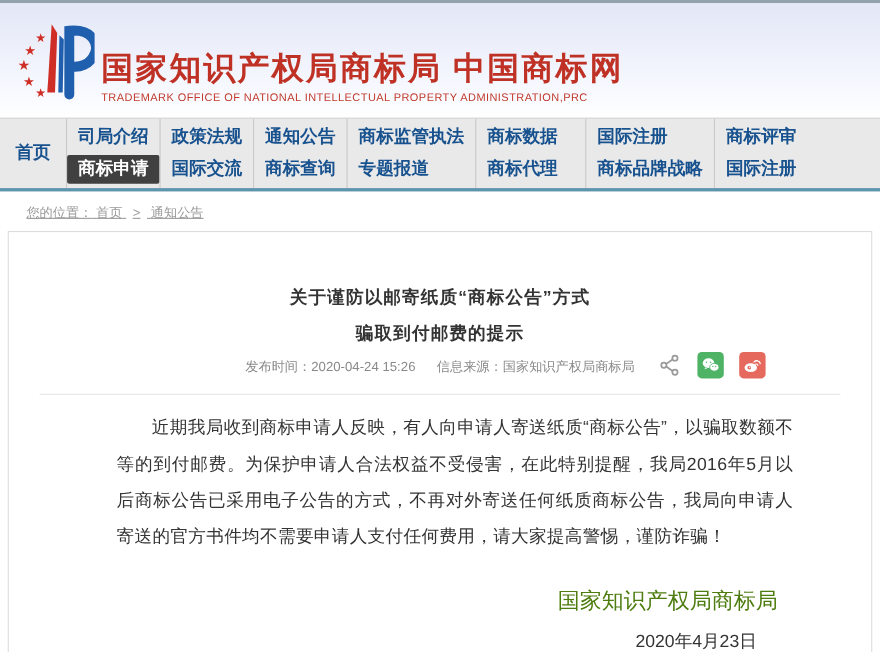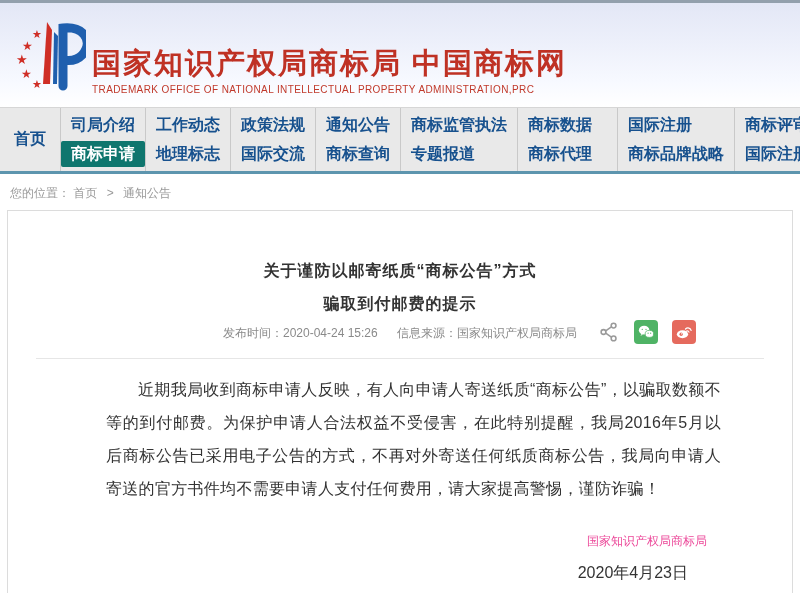--- a/index.html
+++ b/index.html
@@ -19,26 +19,26 @@
 
   
   .nav { height:67px; background:#e9e9e9; border-top:1px solid #d6d6d6;
     border-bottom:3px solid #5d95ae; display:flex; align-items:stretch; }
   .nav-home { flex:0 0 60px; display:flex; align-items:center; justify-content:center;
     font-size:16px; font-weight:bold; color:#17518e; cursor:pointer; }
   .nav-col { display:flex; flex-direction:column; align-items:flex-start; justify-content:center;
     border-left:1px solid #c9c9c9; gap:3px; padding:4px 0; }
   .nav-col .nav-item { font-size:16px; font-weight:bold; color:#17518e; line-height:26px;
     padding:0 10px; white-space:nowrap; cursor:pointer; border-radius:2px; }
-  .nav-col .nav-item.active { background:#0f766e; color:#fff; }
+  .nav-col .nav-item.active { background:#404040; color:#fff; }
   .c2{flex:0 0 84px}.c3{flex:0 0 82px}.c4{flex:0 0 83px}.c5{flex:0 0 84px}
   .c6{flex:0 0 112px}.c7{flex:0 0 100px}.c8{flex:0 0 107px}.c9{flex:1}
 
   
-  .breadcrumb { margin:11px 0 8px 10px; font-size:12px; color:#9a9a9a; }
+  .breadcrumb { margin:11px 0 8px 24px; font-size:12px; color:#9a9a9a;text-decoration:underline; }
   .breadcrumb a { color:#9a9a9a; text-decoration:none; cursor:pointer; }
   .breadcrumb .sep { margin:0 6px; }
 
   
   .content-box { position:absolute; left:7px; right:7px; top:210px; bottom:-10px;
     background:#fff; border:1px solid #dcdcdc; }
   .article-title { margin-top:43px; text-align:center; font-size:16px; font-weight:bold;
     color:#333; line-height:33px; letter-spacing:1px; }
   .meta-row { position:relative; height:26px; text-align:center;
     font-size:12px; color:#8a8a8a; line-height:26px; }
@@ -46,21 +46,21 @@
   .share-icons { position:absolute; right:96px; top:0; display:flex; align-items:center; gap:14px; }
   .share-glyph { width:22px; height:22px; cursor:pointer; }
   .sns { width:24px; height:24px; border-radius:4px; display:flex; align-items:center;
     justify-content:center; cursor:pointer; }
   .sns.wechat { background:#4fb365; }
   .sns.weibo { background:#e56a5d; }
   .divider { border:none; border-top:1px solid #e6e6e6; margin:12px 28px 0 28px; }
 
   .body-text { margin:14px 71px 0 98px; font-size:16px; line-height:33px; color:#333;
     text-indent:2em; text-align:justify; letter-spacing:0.3px; }
-  .signature { margin-top:28px; text-align:right; padding-right:85px; font-size:12px; color:#ec4899; }
+  .signature { margin-top:28px; text-align:right; padding-right:85px; font-size:20px; color:#4d7c0f; }
   .sign-date { margin-top:13px; text-align:right; padding-right:104px; font-size:16px; color:#333; }
 </style>
 </head>
 <body>
 
 <div class="page">
 
   <div class="top-border"></div>
 
   <header class="site-header">
@@ -80,24 +80,20 @@
       <h1 class="cn-title">国家知识产权局商标局 中国商标网</h1>
       <div class="en-title">TRADEMARK OFFICE OF NATIONAL INTELLECTUAL PROPERTY ADMINISTRATION,PRC</div>
     </div>
   </header>
 
   <nav class="nav">
     <div class="nav-home">首页</div>
     <div class="nav-col c2">
       <span class="nav-item">司局介绍</span>
       <span class="nav-item active">商标申请</span>
-    </div>
-    <div class="nav-col c3">
-      <span class="nav-item">工作动态</span>
-      <span class="nav-item">地理标志</span>
     </div>
     <div class="nav-col c4">
       <span class="nav-item">政策法规</span>
       <span class="nav-item">国际交流</span>
     </div>
     <div class="nav-col c5">
       <span class="nav-item">通知公告</span>
       <span class="nav-item">商标查询</span>
     </div>
     <div class="nav-col c6">

